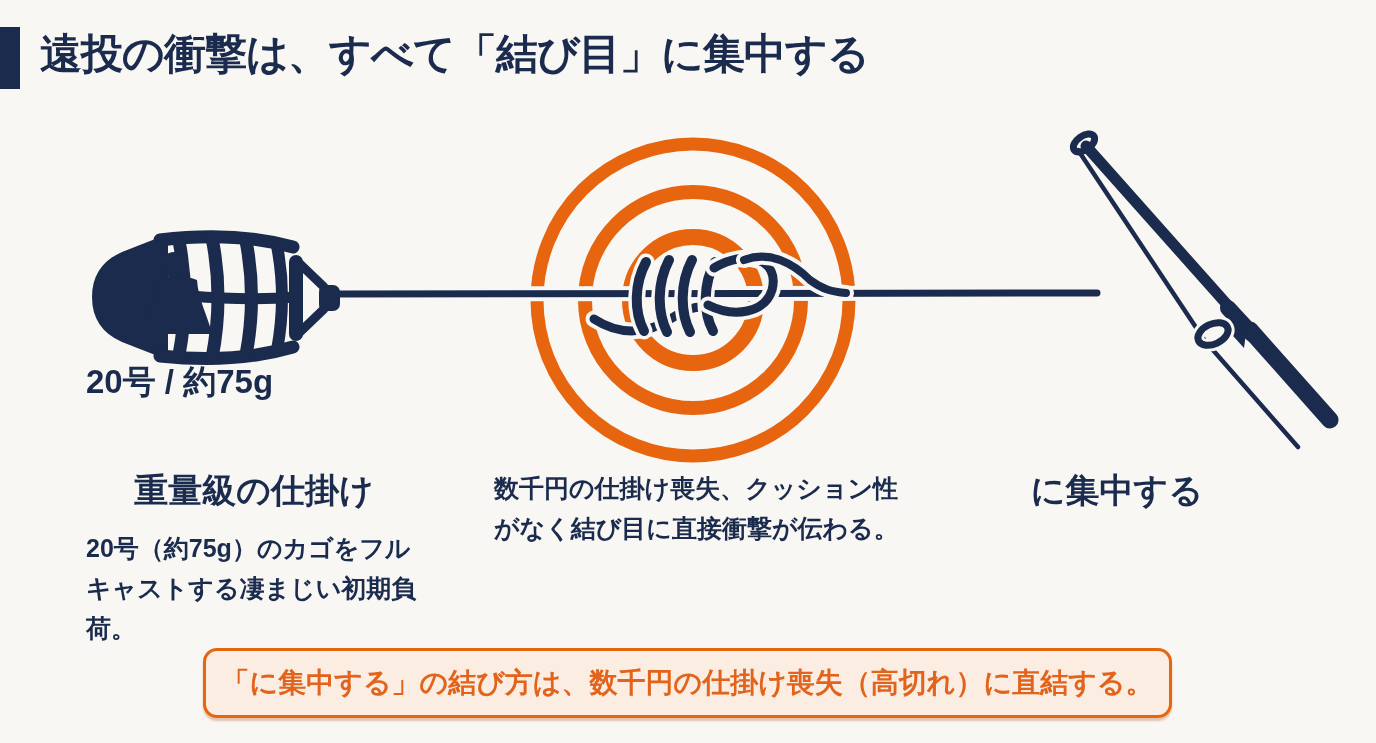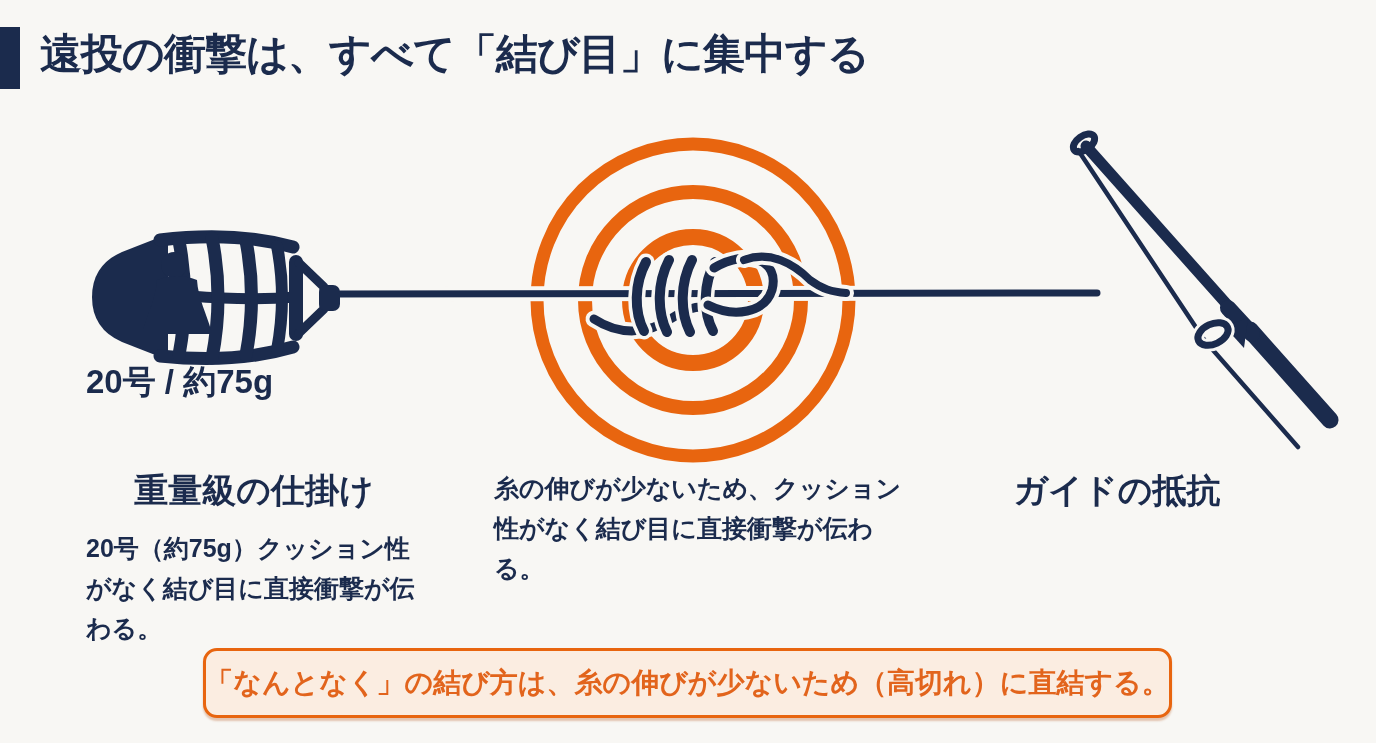--- a/index.html
+++ b/index.html
@@ -104,28 +104,28 @@
       <path class="n-f" d="M1224 326 L1248 318 L1244 348 Z"></path>
       <ellipse class="case" cx="1213" cy="334" rx="16" ry="10" stroke-width="13" transform="rotate(-25 1213 334)"></ellipse>
       <ellipse class="n-s" cx="1213" cy="334" rx="16" ry="10" stroke-width="7" transform="rotate(-25 1213 334)"></ellipse>
     </g>
   </svg>
 
   <div class="weight-label">20号 / 約75g</div>
 
   <div class="col col1">
     <h2 class="col-heading">重量級の仕掛け</h2>
-    <p class="col-body">20号（約75g）クッション性がなく結び目に直接衝撃が伝わる。</p>
+    <p class="col-body">20号（約75g）のカゴをフルキャストする凄まじい初期負荷。</p>
   </div>
 
   <div class="col col2">
-    <p class="col-body">糸の伸びが少ないため、クッション性がなく結び目に直接衝撃が伝わる。</p>
+    <p class="col-body">数千円の仕掛け喪失、クッション性がなく結び目に直接衝撃が伝わる。</p>
   </div>
 
   <div class="col col3">
-    <h2 class="col-heading">ガイドの抵抗</h2>
+    <h2 class="col-heading">に集中する</h2>
   </div>
 
   <div class="callout">
-    <span class="callout-text">「なんとなく」の結び方は、糸の伸びが少ないため（高切れ）に直結する。</span>
+    <span class="callout-text">「に集中する」の結び方は、数千円の仕掛け喪失（高切れ）に直結する。</span>
   </div>
 
 </div>
 
 </body></html>

